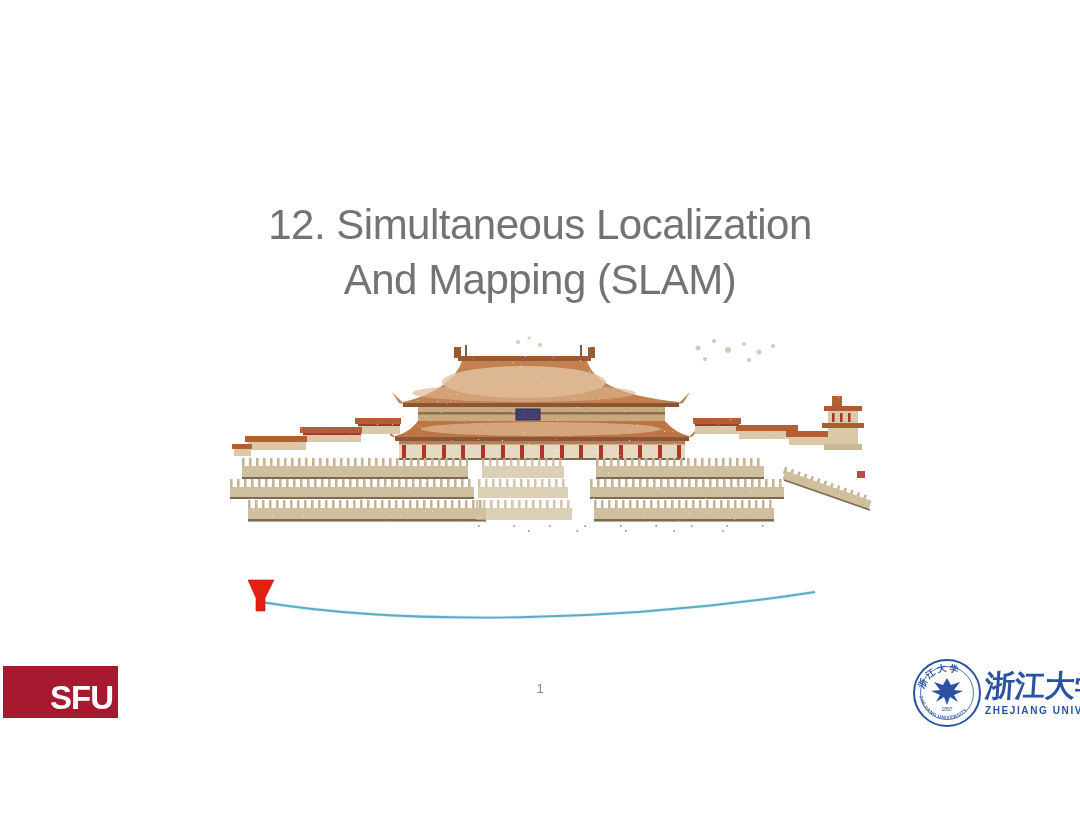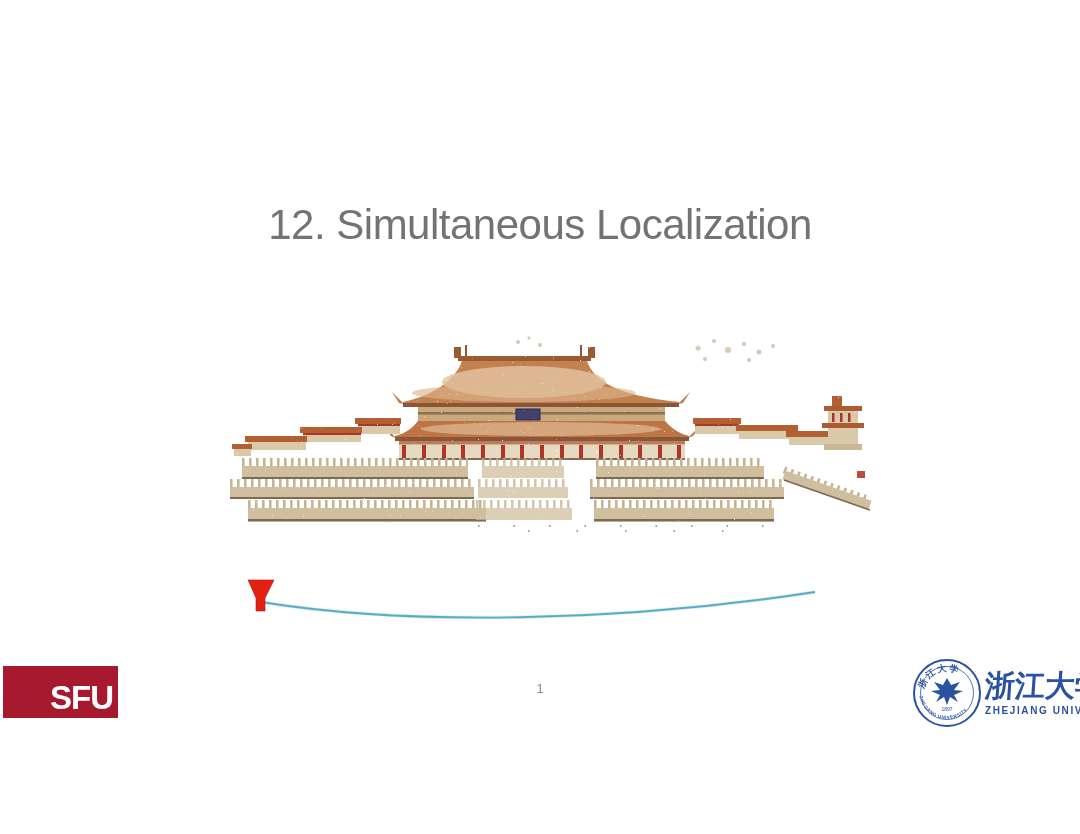--- a/index.html
+++ b/index.html
@@ -36,20 +36,21 @@
           line-height:32px;transform:skewX(-4deg);}
   .zju-en{font-size:10px;font-weight:bold;letter-spacing:1.6px;margin-top:3px;}
 </style>
 </head>
 <body>
 
 <div class="slide">
 
   <div class="title">
     <div>12. Simultaneous Localization</div>
+    <div>And Mapping (SLAM)</div>
   </div>
 
   <svg class="palace" width="645" height="208" viewBox="0 0 645 208">
     <defs>
       <filter id="pcDissolve" x="-5%" y="-5%" width="110%" height="110%">
         <feTurbulence type="fractalNoise" baseFrequency="0.75" numOctaves="2" seed="11" result="n"></feTurbulence>
         <feColorMatrix in="n" type="matrix" values="0 0 0 0 0  0 0 0 0 0  0 0 0 0 0  5 5 5 -6.8 0" result="m"></feColorMatrix>
         <feComposite in="SourceGraphic" in2="m" operator="in"></feComposite>
       </filter>
 

